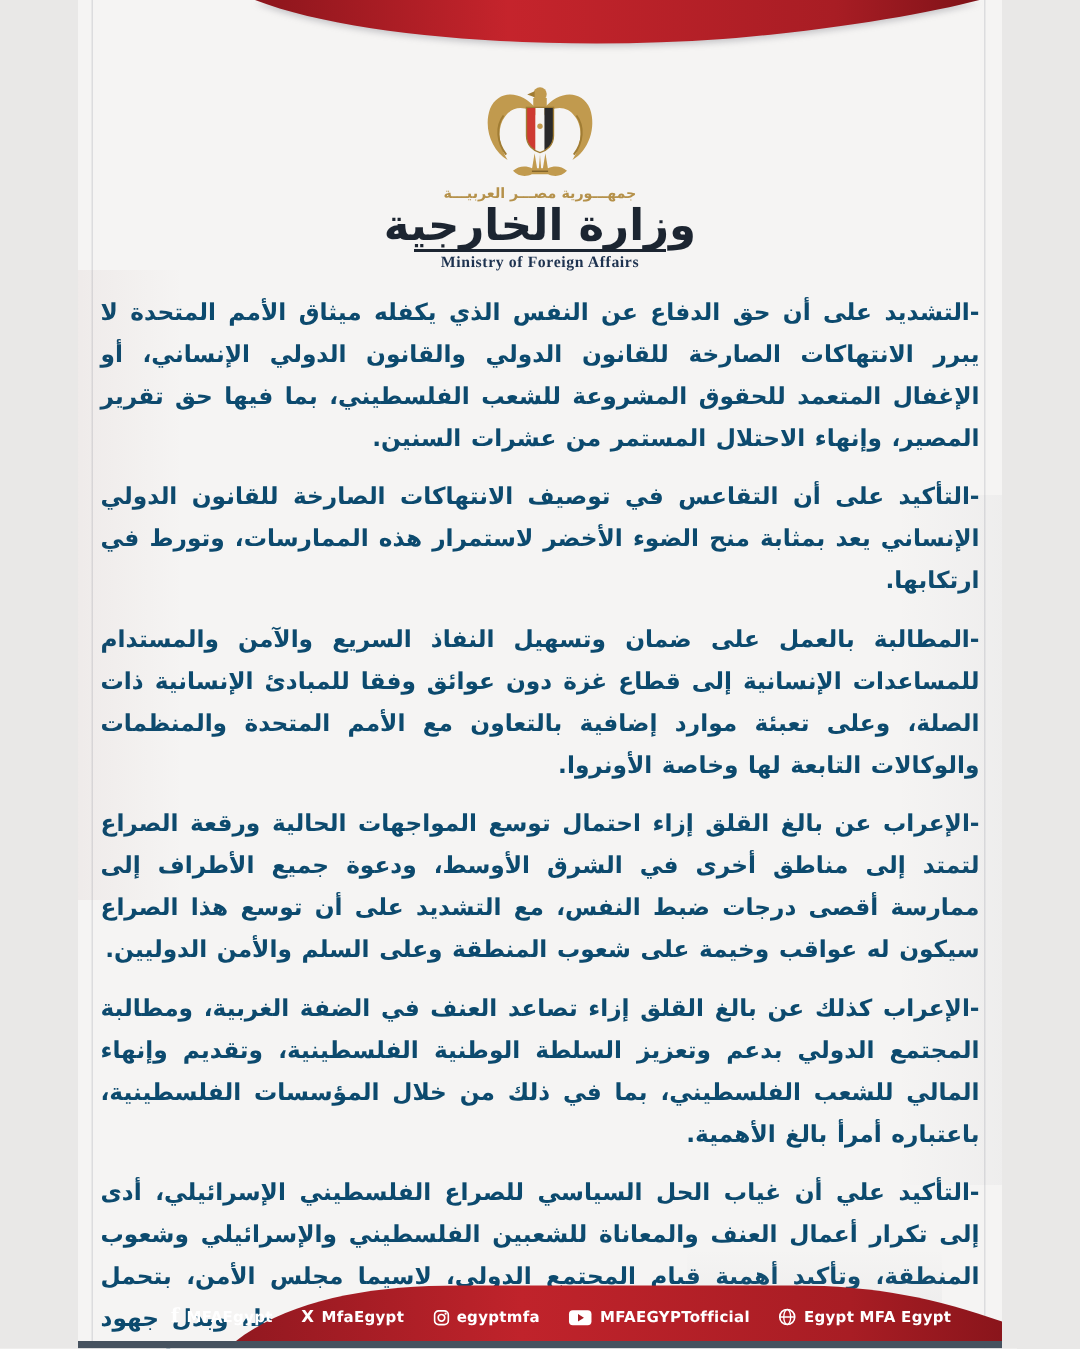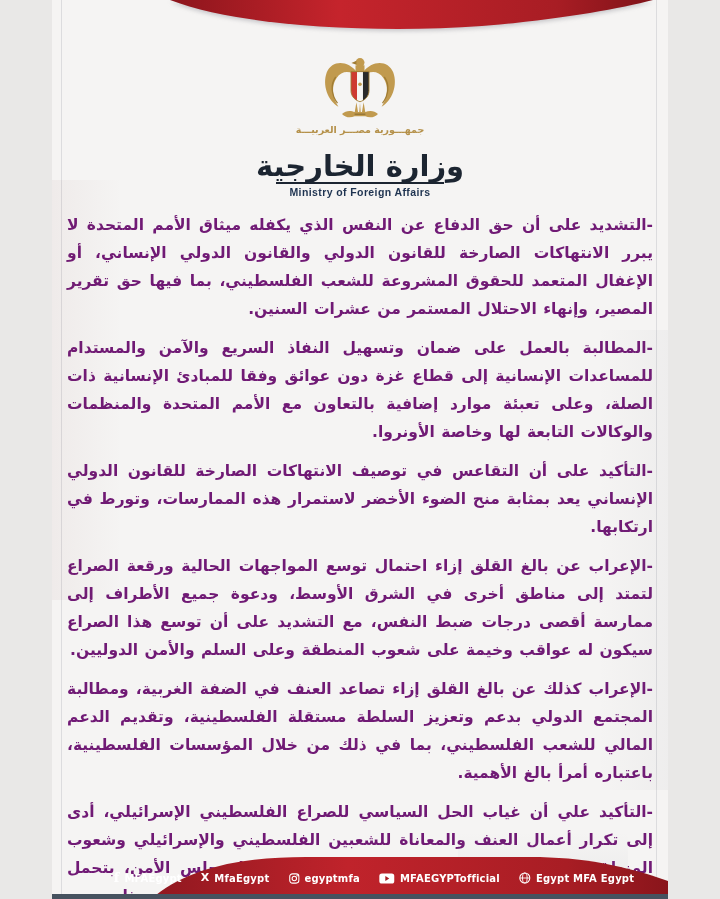--- a/index.html
+++ b/index.html
@@ -14,27 +14,27 @@
   .wm-right{right:0;top:330px;width:70px;height:460px;background:linear-gradient(270deg,#6e7280,transparent);}
   .wm-bottom{right:40px;bottom:6px;width:170px;height:60px;background:linear-gradient(0deg,#9aa0a8,transparent);opacity:.12;}
 
   
   .top-arc{position:absolute;top:0;left:0;width:720px;height:40px;filter:drop-shadow(0 2px 2px rgba(110,110,120,.35));}
 
   
   .header{position:relative;padding-top:50px;text-align:center;}
   .emblem{display:block;margin:0 auto;}
   .republic-line{margin-top:2px;font-size:9.5px;font-weight:bold;color:#b5914a;letter-spacing:.5px;}
-  .calligraphy{margin-top:16px;font-size:29px;line-height:30px;font-weight:bold;color:#1c2531;direction:rtl;}
+  .calligraphy{margin-top:0;font-size:29px;line-height:30px;font-weight:bold;color:#1c2531;direction:rtl;}
   .callig-rule{width:168px;height:2px;background:#1c2531;margin:1px auto 2px;}
-  .ministry-en{font-family:Liberation Sans, sans-serif;font-size:10.5px;font-weight:bold;color:#1e3350;letter-spacing:.4px;}
+  .ministry-en{font-family:Liberation Serif, serif;font-size:10.5px;font-weight:bold;color:#1e3350;letter-spacing:.4px;}
 
   
   .statement{padding:13px 15px 0 15px;direction:rtl;}
-  .statement p{margin:0 0 11px 0;font-size:15.5px;font-weight:600;line-height:28px;color:#701a75;
+  .statement p{margin:0 0 11px 0;font-size:15.5px;font-weight:600;line-height:28px;color:#0c4a6e;
     text-align:justify;text-align-last:right;word-spacing:1px;}
 
   
   .footer-dome{position:absolute;bottom:4px;left:0;width:720px;height:46px;}
   .social-row{position:absolute;bottom:15px;left:50%;transform:translateX(calc(-50% + 14px));
     display:flex;align-items:center;gap:19px;white-space:nowrap;}
   .social-item{display:flex;align-items:center;gap:5px;color:#fff;cursor:pointer;}
   .social-item .label{font-size:10px;font-weight:bold;letter-spacing:.2px;}
   .glyph-f{font-family:"DejaVu Serif",serif;font-size:13px;font-weight:bold;line-height:12px;}
   .glyph-x{font-size:11px;font-weight:900;line-height:12px;}
@@ -96,24 +96,24 @@
       <line x1="44" y1="71.3" x2="56" y2="71.3" stroke="#7e6128" stroke-width="1"></line>
     </svg>
     <div class="republic-line">جمهـــورية مصـــر العربيـــة</div>
     <div class="calligraphy">وزارة الخارجية</div>
     <div class="callig-rule"></div>
     <div class="ministry-en">Ministry of Foreign Affairs</div>
   </div>
 
   <div class="statement">
     <p>-التشديد على أن حق الدفاع عن النفس الذي يكفله ميثاق الأمم المتحدة لا يبرر الانتهاكات الصارخة للقانون الدولي والقانون الدولي الإنساني، أو الإغفال المتعمد للحقوق المشروعة للشعب الفلسطيني، بما فيها حق تقرير المصير، وإنهاء الاحتلال المستمر من عشرات السنين.</p>
+    <p>-التأكيد على أن التقاعس في توصيف الانتهاكات الصارخة للقانون الدولي الإنساني يعد بمثابة منح الضوء الأخضر لاستمرار هذه الممارسات، وتورط في ارتكابها.</p>
     <p>-المطالبة بالعمل على ضمان وتسهيل النفاذ السريع والآمن والمستدام للمساعدات الإنسانية إلى قطاع غزة دون عوائق وفقا للمبادئ الإنسانية ذات الصلة، وعلى تعبئة موارد إضافية بالتعاون مع الأمم المتحدة والمنظمات والوكالات التابعة لها وخاصة الأونروا.</p>
-    <p>-التأكيد على أن التقاعس في توصيف الانتهاكات الصارخة للقانون الدولي الإنساني يعد بمثابة منح الضوء الأخضر لاستمرار هذه الممارسات، وتورط في ارتكابها.</p>
     <p>-الإعراب عن بالغ القلق إزاء احتمال توسع المواجهات الحالية ورقعة الصراع لتمتد إلى مناطق أخرى في الشرق الأوسط، ودعوة جميع الأطراف إلى ممارسة أقصى درجات ضبط النفس، مع التشديد على أن توسع هذا الصراع سيكون له عواقب وخيمة على شعوب المنطقة وعلى السلم والأمن الدوليين.</p>
-    <p>-الإعراب كذلك عن بالغ القلق إزاء تصاعد العنف في الضفة الغربية، ومطالبة المجتمع الدولي بدعم وتعزيز السلطة مستقلة الفلسطينية، وتقديم الدعم المالي للشعب الفلسطيني، بما في ذلك من خلال المؤسسات الفلسطينية، باعتباره أمرأ بالغ الأهمية.</p>
+    <p>-الإعراب كذلك عن بالغ القلق إزاء تصاعد العنف في الضفة الغربية، ومطالبة المجتمع الدولي بدعم وتعزيز السلطة الوطنية الفلسطينية، وتقديم وإنهاء المالي للشعب الفلسطيني، بما في ذلك من خلال المؤسسات الفلسطينية، باعتباره أمرأ بالغ الأهمية.</p>
     <p>-التأكيد علي أن غياب الحل السياسي للصراع الفلسطيني الإسرائيلي، أدى إلى تكرار أعمال العنف والمعاناة للشعبين الفلسطيني والإسرائيلي وشعوب المنطقة، وتأكيد أهمية قيام المجتمع الدولي، لاسيما مجلس الأمن، بتحمل مسئولياته من أجل السعي لتحقيق السلام في الشرق الأوسط، وبذل جهود سريعة وحقيقية وجماعية لحل الصراع وإنفاذ حل الدولتين على أساس قرارات الأمم المتحدة ذات الصلة، وبما يضمن إقامة دولة فلسطينية مستقلة وذات سيادة ومتواصلة الأراضي وقابلة للحياة علي خطوط ما قبل الرابع من يونيو لعام ١٩٦٧، وعاصمتها القدس الشرقية.</p>
   </div>
 
   <svg class="footer-dome" viewBox="0 0 720 46">
     <defs>
       <linearGradient id="domeGrad" x1="0" y1="0" x2="1" y2="0">
         <stop offset="0" stop-color="#911820"></stop>
         <stop offset="0.35" stop-color="#c0232b"></stop>
         <stop offset="0.75" stop-color="#a81d24"></stop>
         <stop offset="1" stop-color="#7f1218"></stop>

